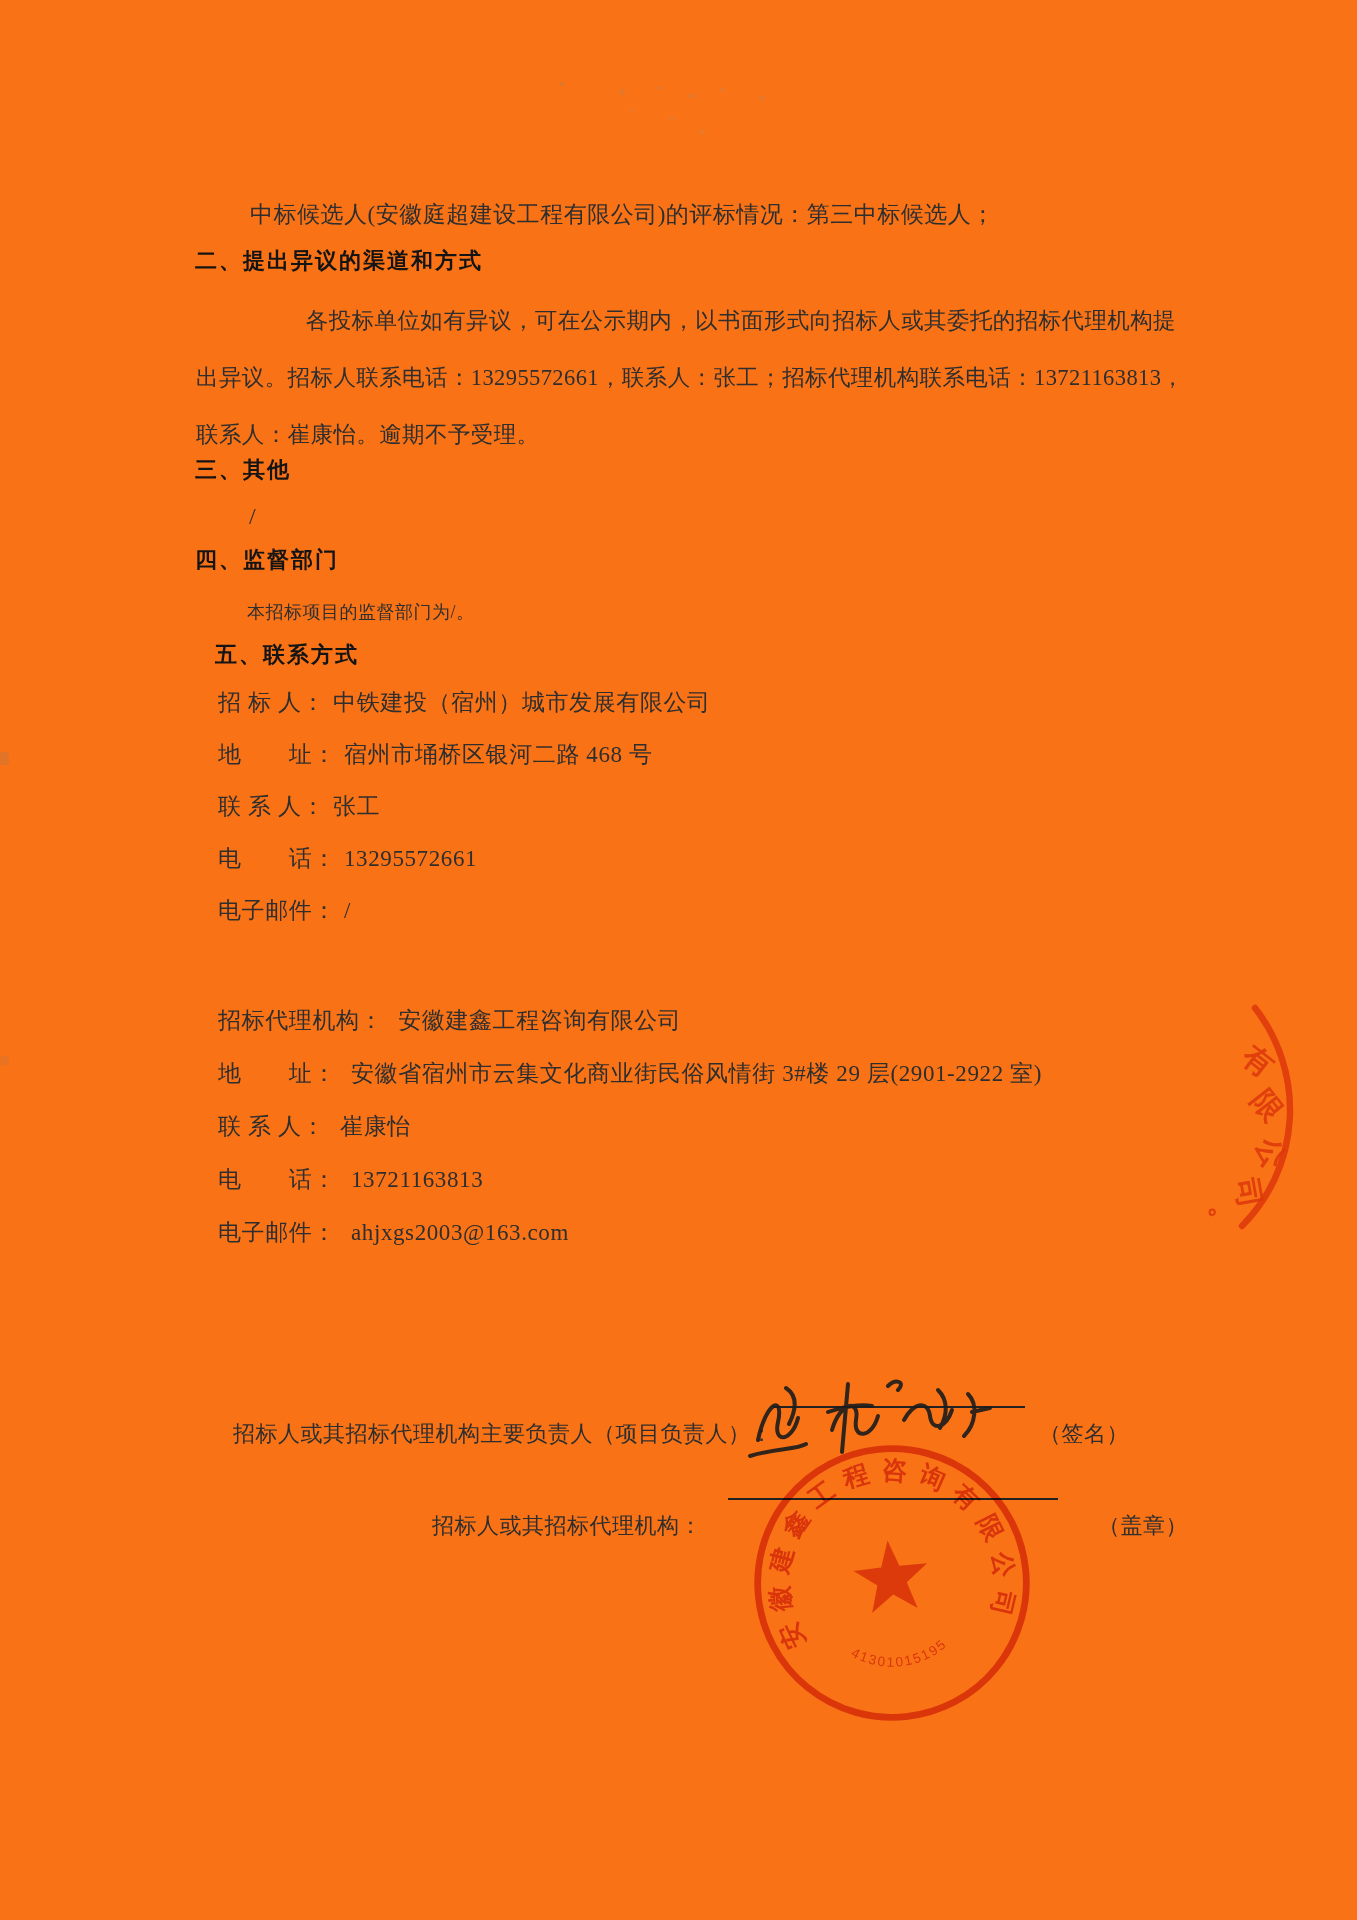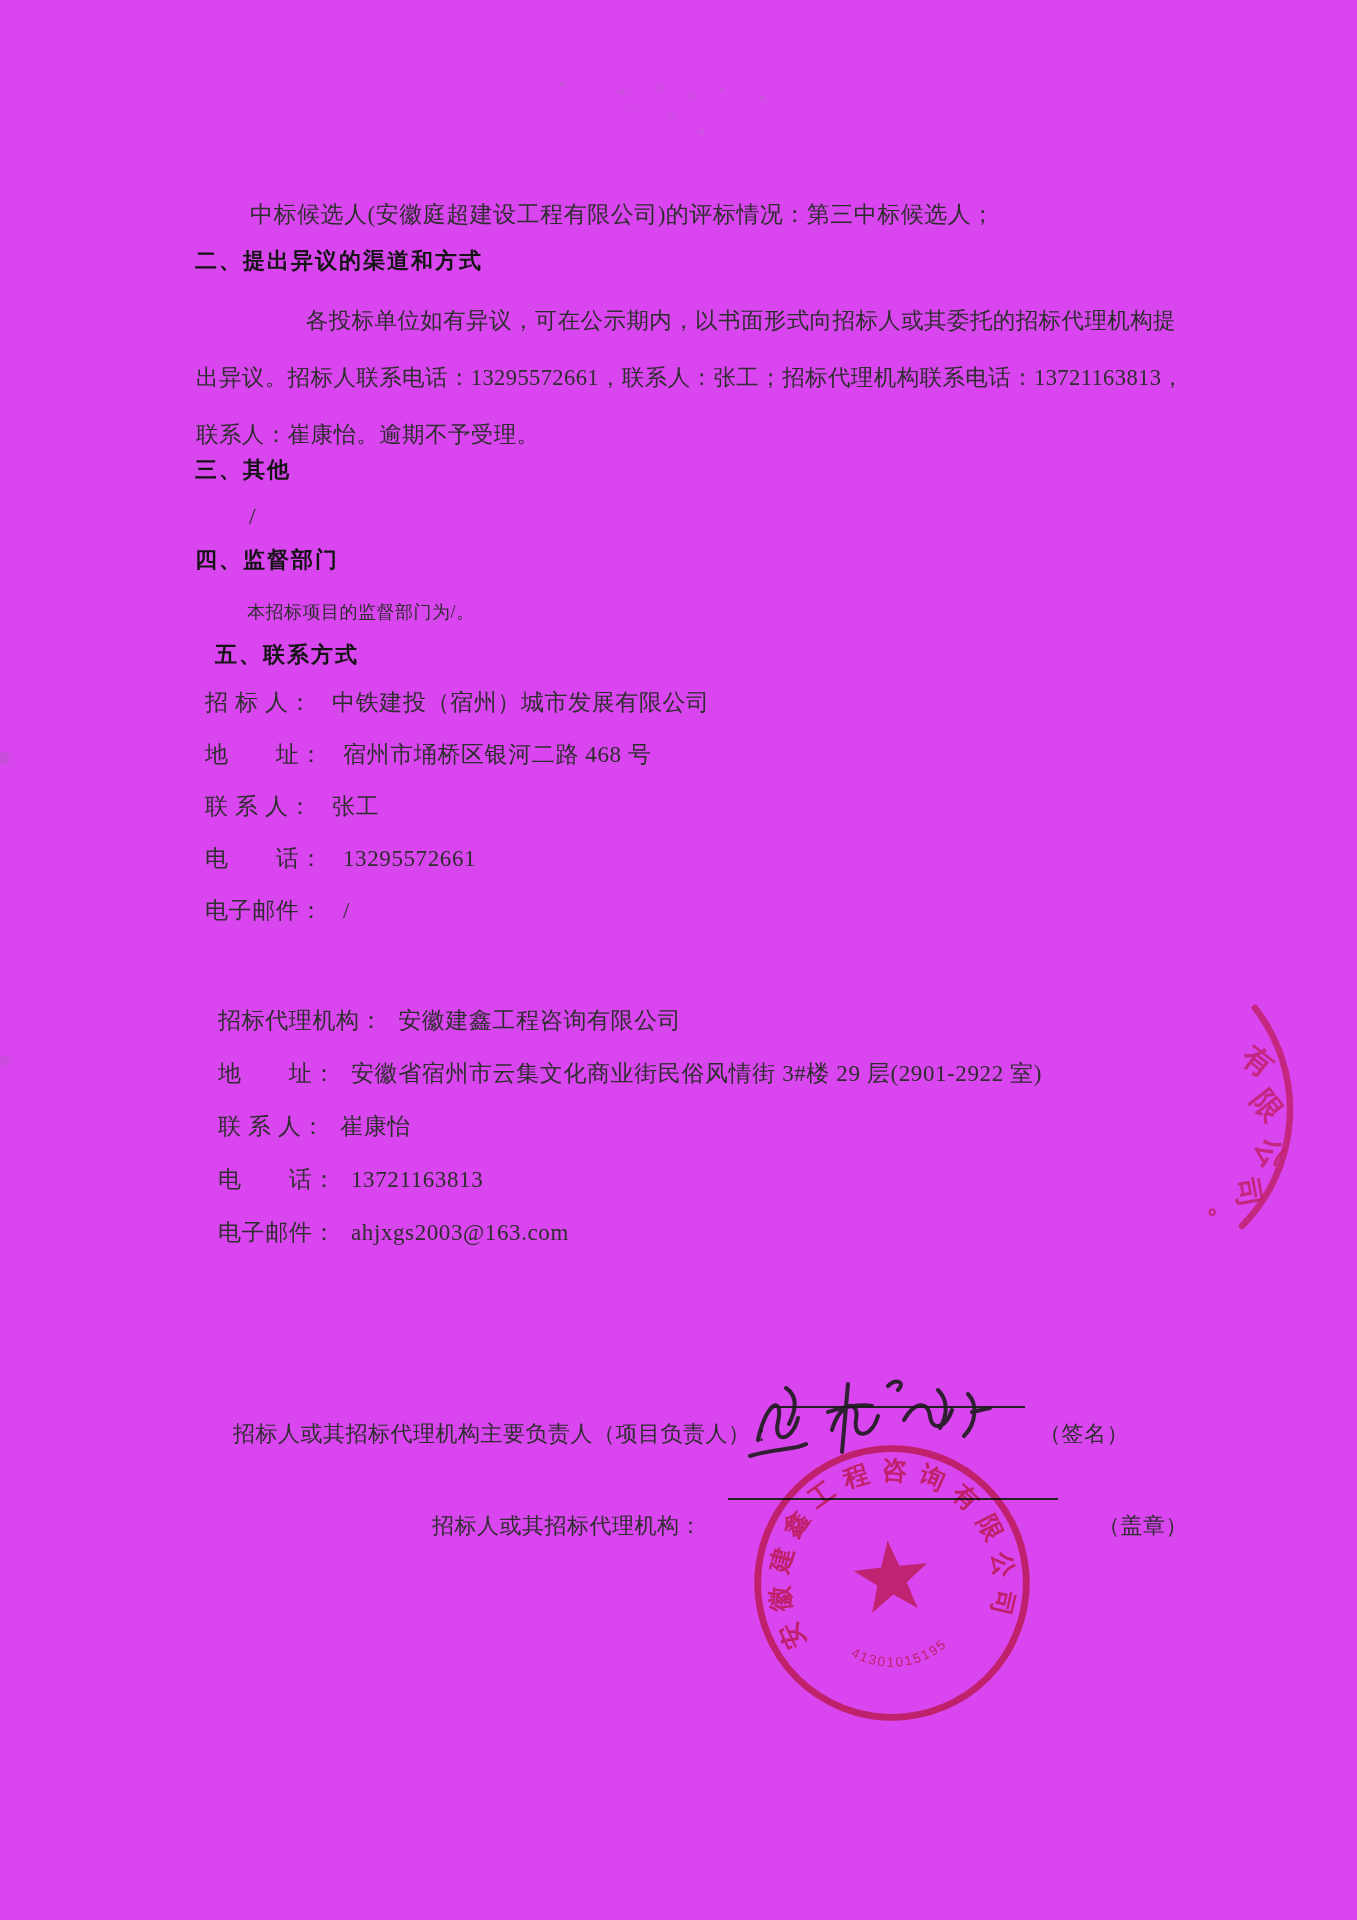--- a/index.html
+++ b/index.html
@@ -1,18 +1,18 @@
 <!DOCTYPE html>
 <html><head>
 <meta charset="utf-8">
 <style>
   html,body{margin:0;padding:0;background:#e8e8e8;}
   .page{
     position:relative;width:1357px;height:1920px;margin:0 auto;
-    background:#d946ef;overflow:hidden;
+    background:#f97316;overflow:hidden;
     font-family:"Liberation Serif","DejaVu Serif",serif;
     color:#2e2e2e;
   }
   .abs{position:absolute;}
   .intro{left:196px;top:198px;width:970px;font-size:23px;line-height:34px;
     text-indent:54px;letter-spacing:.5px;white-space:nowrap;}
   .hd{font-family:"Liberation Sans","DejaVu Sans",sans-serif;font-weight:700;
     color:#141414;font-size:22px;letter-spacing:2px;white-space:nowrap;}
   .hd2{left:195px;top:246px;}
   .para{left:196px;top:292px;width:980px;font-size:22.5px;letter-spacing:.4px;}
@@ -20,22 +20,22 @@
   .bline.ind{text-indent:51px;text-align:right;}
   .hd3{left:195px;top:455px;}
   .slash{left:249px;top:503px;font-size:24px;}
   .hd4{left:195px;top:545px;}
   .sup{left:247px;top:600px;font-size:18px;letter-spacing:.5px;}
   .hd5{left:195px;top:640px;margin-left:20px;}
   .rows{display:flex;flex-direction:column;}
   .crow{display:flex;align-items:baseline;font-size:23px;letter-spacing:.6px;
     white-space:nowrap;line-height:30px;}
   .crow .lbl{flex:none;}
-  .crow .val{margin-left:20px;}
-  .bidder{left:205px;top:688px;}
+  .crow .val{margin-left:8px;}
+  .bidder{left:218px;top:688px;}
   .bidder .crow{margin-bottom:22px;}
   .agency{left:218px;top:993px;margin-top:13px;}
   .agency .crow{margin-bottom:23px;}
   .agency .val{margin-left:15px;}
   .signline{display:flex;align-items:flex-start;font-size:22px;letter-spacing:.5px;
     line-height:56px;white-space:nowrap;}
   .leader{left:233px;top:1406px;}
   .orgline{left:432px;top:1498px;gap:26px;}
   .blankline{display:inline-block;border-bottom:2.5px solid #222;}
   .gap-sign{width:252px;}

